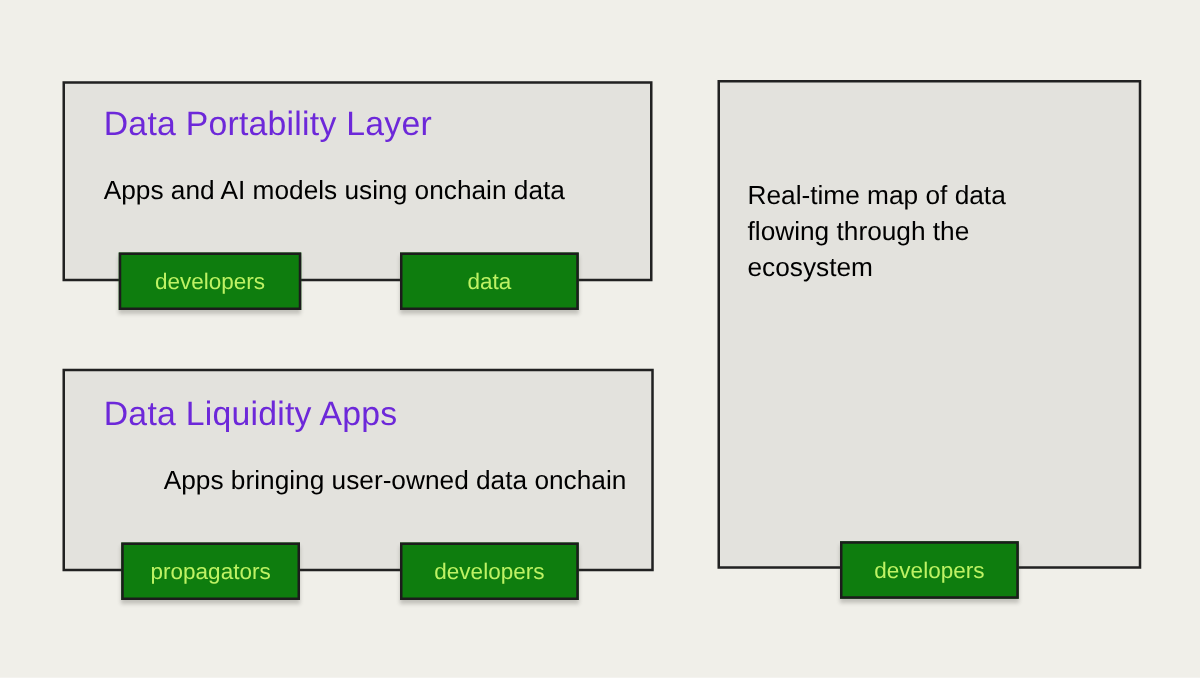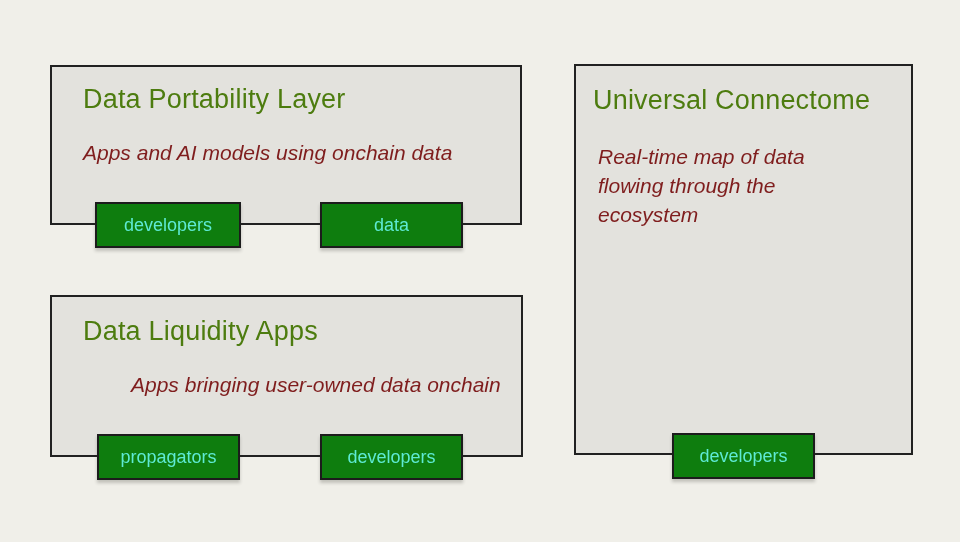--- a/index.html
+++ b/index.html
@@ -21,43 +21,42 @@
   }
   .box-portability { left: 50px; top: 65px;  width: 472px; height: 160px; }
   .box-liquidity   { left: 50px; top: 295px; width: 473px; height: 162px; }
   .box-connectome  { left: 574px; top: 64px; width: 339px; height: 391px; }
 
   .box h2 {
     position: absolute;
     font-size: 27px;
     font-weight: 400;
     letter-spacing: 0.2px;
-    color: #4d7c0f;
+    color: #6d28d9;
     white-space: nowrap;
   }
   .box p {
     position: absolute;
     font-size: 21px;
-    font-style: italic;
-    color: #7f1d1d;
+    color: #000000;
     line-height: 29px;
   }
   .box-portability h2 { left: 31px; top: 17px; }
   .box-portability p  { left: 31px; top: 71px; white-space: nowrap; }
   .box-liquidity h2   { left: 31px; top: 19px; }
   .box-liquidity p    { left: 31px; top: 73px; white-space: nowrap; margin-left: 48px; }
   .box-connectome h2  { left: 17px; top: 19px; }
   .box-connectome p   { left: 22px; top: 76px; width: 232px; }
 
   .badge {
     position: absolute;
     height: 46px;
     background: #0e7d0e;
     border: 2px solid #1c1c1c;
-    color: #5eead4;
+    color: #bef264;
     font-size: 18px;
     display: flex;
     align-items: center;
     justify-content: center;
     box-shadow: 0 3px 3px rgba(60,60,50,0.25);
     z-index: 5;
   }
   .badge-developers   { left: 95px;  top: 202px; width: 146px; }
   .badge-users        { left: 320px; top: 202px; width: 143px; }
   .badge-contributors { left: 97px;  top: 434px; width: 143px; }
@@ -73,21 +72,20 @@
     <h2>Data Portability Layer</h2>
     <p>Apps and AI models using onchain data</p>
   </section>
 
   <section class="box box-liquidity">
     <h2>Data Liquidity Apps</h2>
     <p>Apps bringing user-owned data onchain</p>
   </section>
 
   <section class="box box-connectome">
-    <h2>Universal Connectome</h2>
     <p>Real-time map of data flowing through the ecosystem</p>
   </section>
 
   <div class="badge badge-developers">developers</div>
   <div class="badge badge-users">data</div>
   <div class="badge badge-contributors">propagators</div>
   <div class="badge badge-validators">developers</div>
   <div class="badge badge-propagators">developers</div>
 
 </div>

